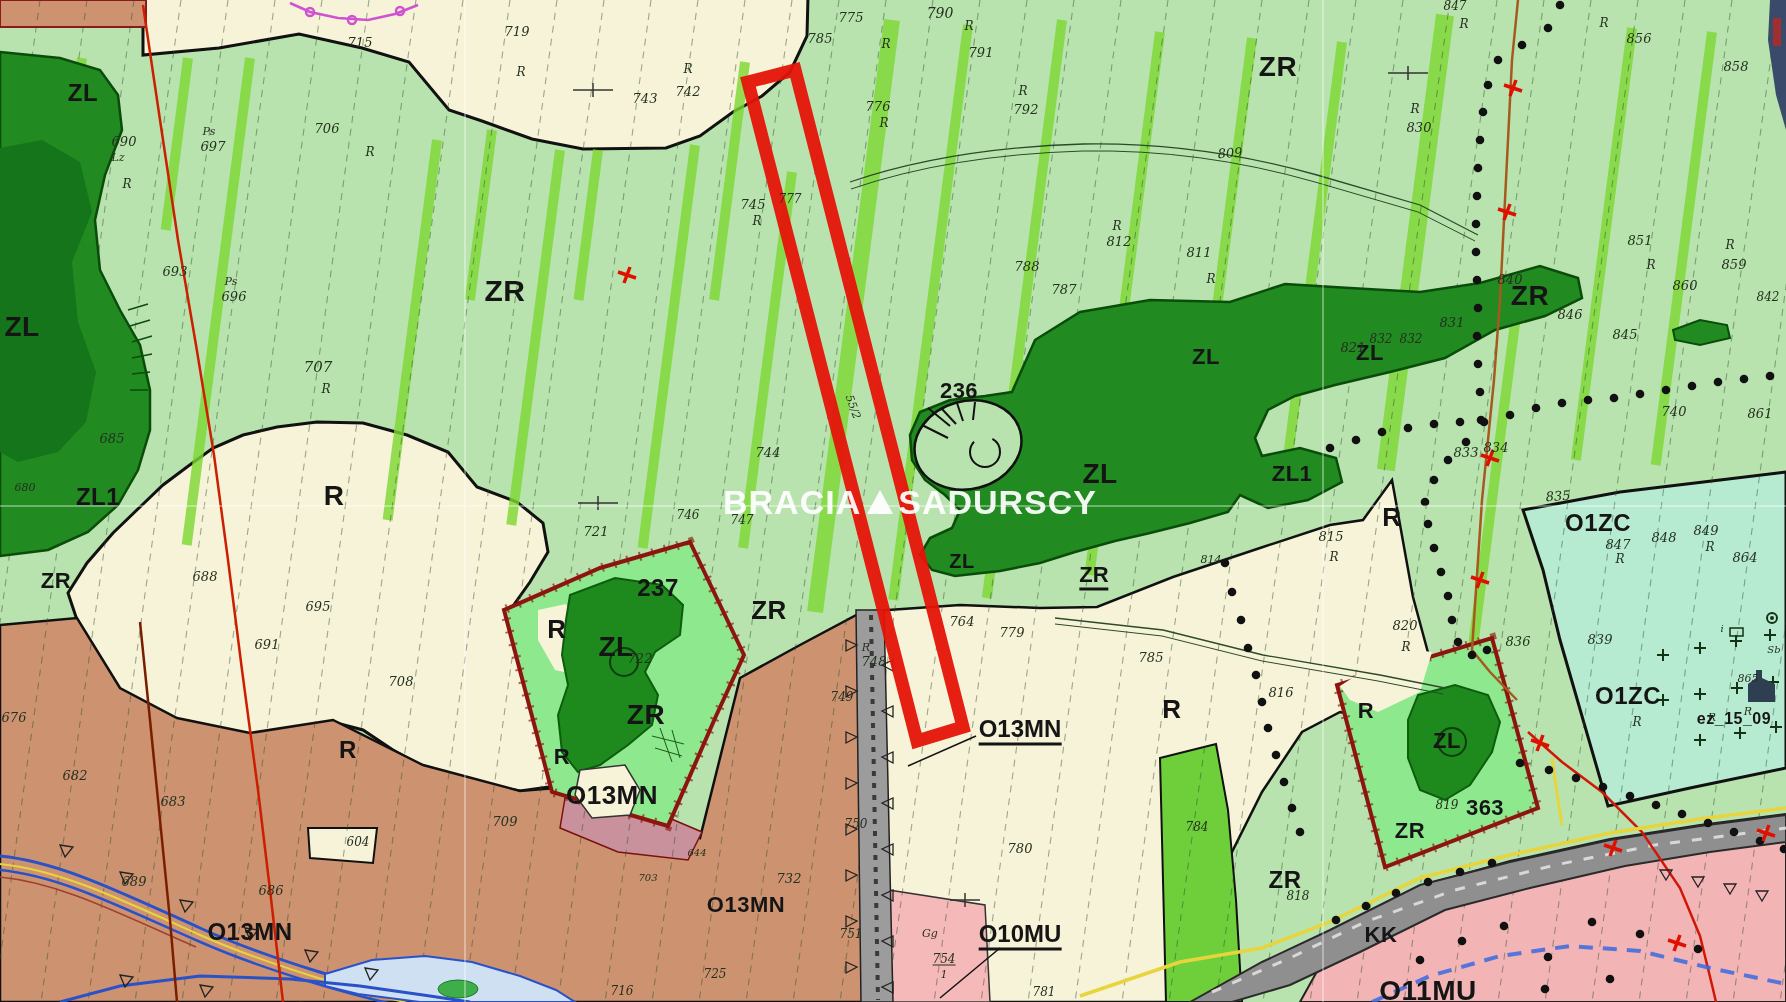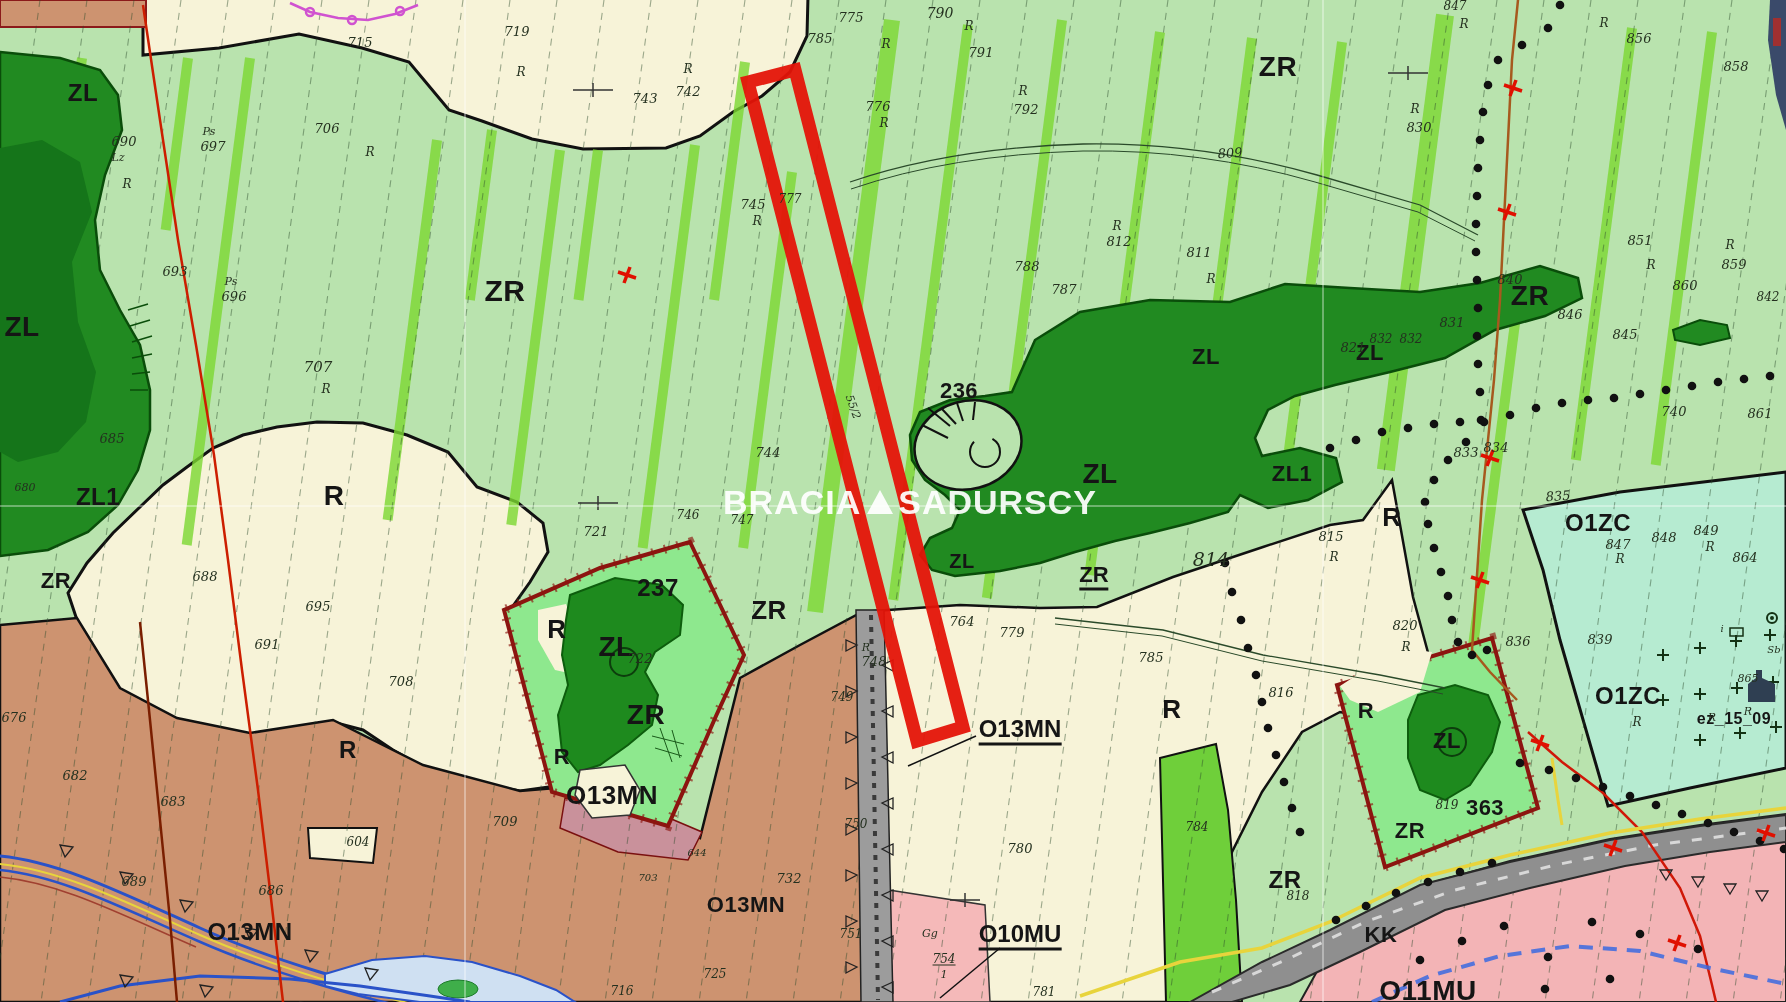--- a/index.html
+++ b/index.html
@@ -505,21 +505,21 @@
       <div class="lbl p" style="left: 697px; top: 853px; font-size: 10px; transform: translate(-50%, -50%);">644</div>
       <div class="lbl p" style="left: 648px; top: 878px; font-size: 10px; transform: translate(-50%, -50%);">703</div>
       <div class="lbl p" style="left: 14px; top: 717px; font-size: 13px; transform: translate(-50%, -50%);">676</div>
       <div class="lbl p" style="left: 75px; top: 775px; font-size: 13px; transform: translate(-50%, -50%);">682</div>
       <div class="lbl p" style="left: 173px; top: 801px; font-size: 13px; transform: translate(-50%, -50%); text-align: center;">683</div>
       <div class="lbl p" style="left: 134px; top: 881px; font-size: 13px; transform: translate(-50%, -50%);">689</div>
       <div class="lbl p" style="left: 271px; top: 890px; font-size: 13px; transform: translate(-50%, -50%);">686</div>
       <div class="lbl p" style="left: 358px; top: 842px; font-size: 12px; transform: translate(-50%, -50%);">604</div>
       <div class="lbl p" style="left: 401px; top: 681px; font-size: 13px; transform: translate(-50%, -50%);">708</div>
       <div class="lbl p" style="left: 505px; top: 821px; font-size: 13px; transform: translate(-50%, -50%);">709</div>
-      <div class="lbl p" style="left: 1211px; top: 559px; font-size: 19px; transform: translate(-50%, -50%);">814</div>
+      <div class="lbl p" style="left: 1211px; top: 559px; font-size: 11px; transform: translate(-50%, -50%);">814</div>
       <div class="lbl p" style="left: 1331px; top: 536px; font-size: 13px; transform: translate(-50%, -50%);">815</div>
       <div class="lbl p" style="left: 1405px; top: 625px; font-size: 13px; transform: translate(-50%, -50%);">820</div>
       <div class="lbl p" style="left: 1151px; top: 657px; font-size: 13px; transform: translate(-50%, -50%);">785</div>
       <div class="lbl p" style="left: 1281px; top: 692px; font-size: 13px; transform: translate(-50%, -50%);">816</div>
       <div class="lbl p" style="left: 1334px; top: 557px; font-size: 12px; transform: translate(-50%, -50%);">R</div>
       <div class="lbl p" style="left: 1406px; top: 647px; font-size: 12px; transform: translate(-50%, -50%);">R</div>
       <div class="lbl p" style="left: 1353px; top: 347px; font-size: 13px; transform: translate(-50%, -50%);">821</div>
       <div class="lbl p" style="left: 1381px; top: 339px; font-size: 12px; transform: translate(-50%, -50%);">832</div>
       <div class="lbl p" style="left: 1411px; top: 339px; font-size: 12px; transform: translate(-50%, -50%);">832</div>
       <div class="lbl p" style="left: 1452px; top: 322px; font-size: 13px; transform: translate(-50%, -50%);">831</div>

